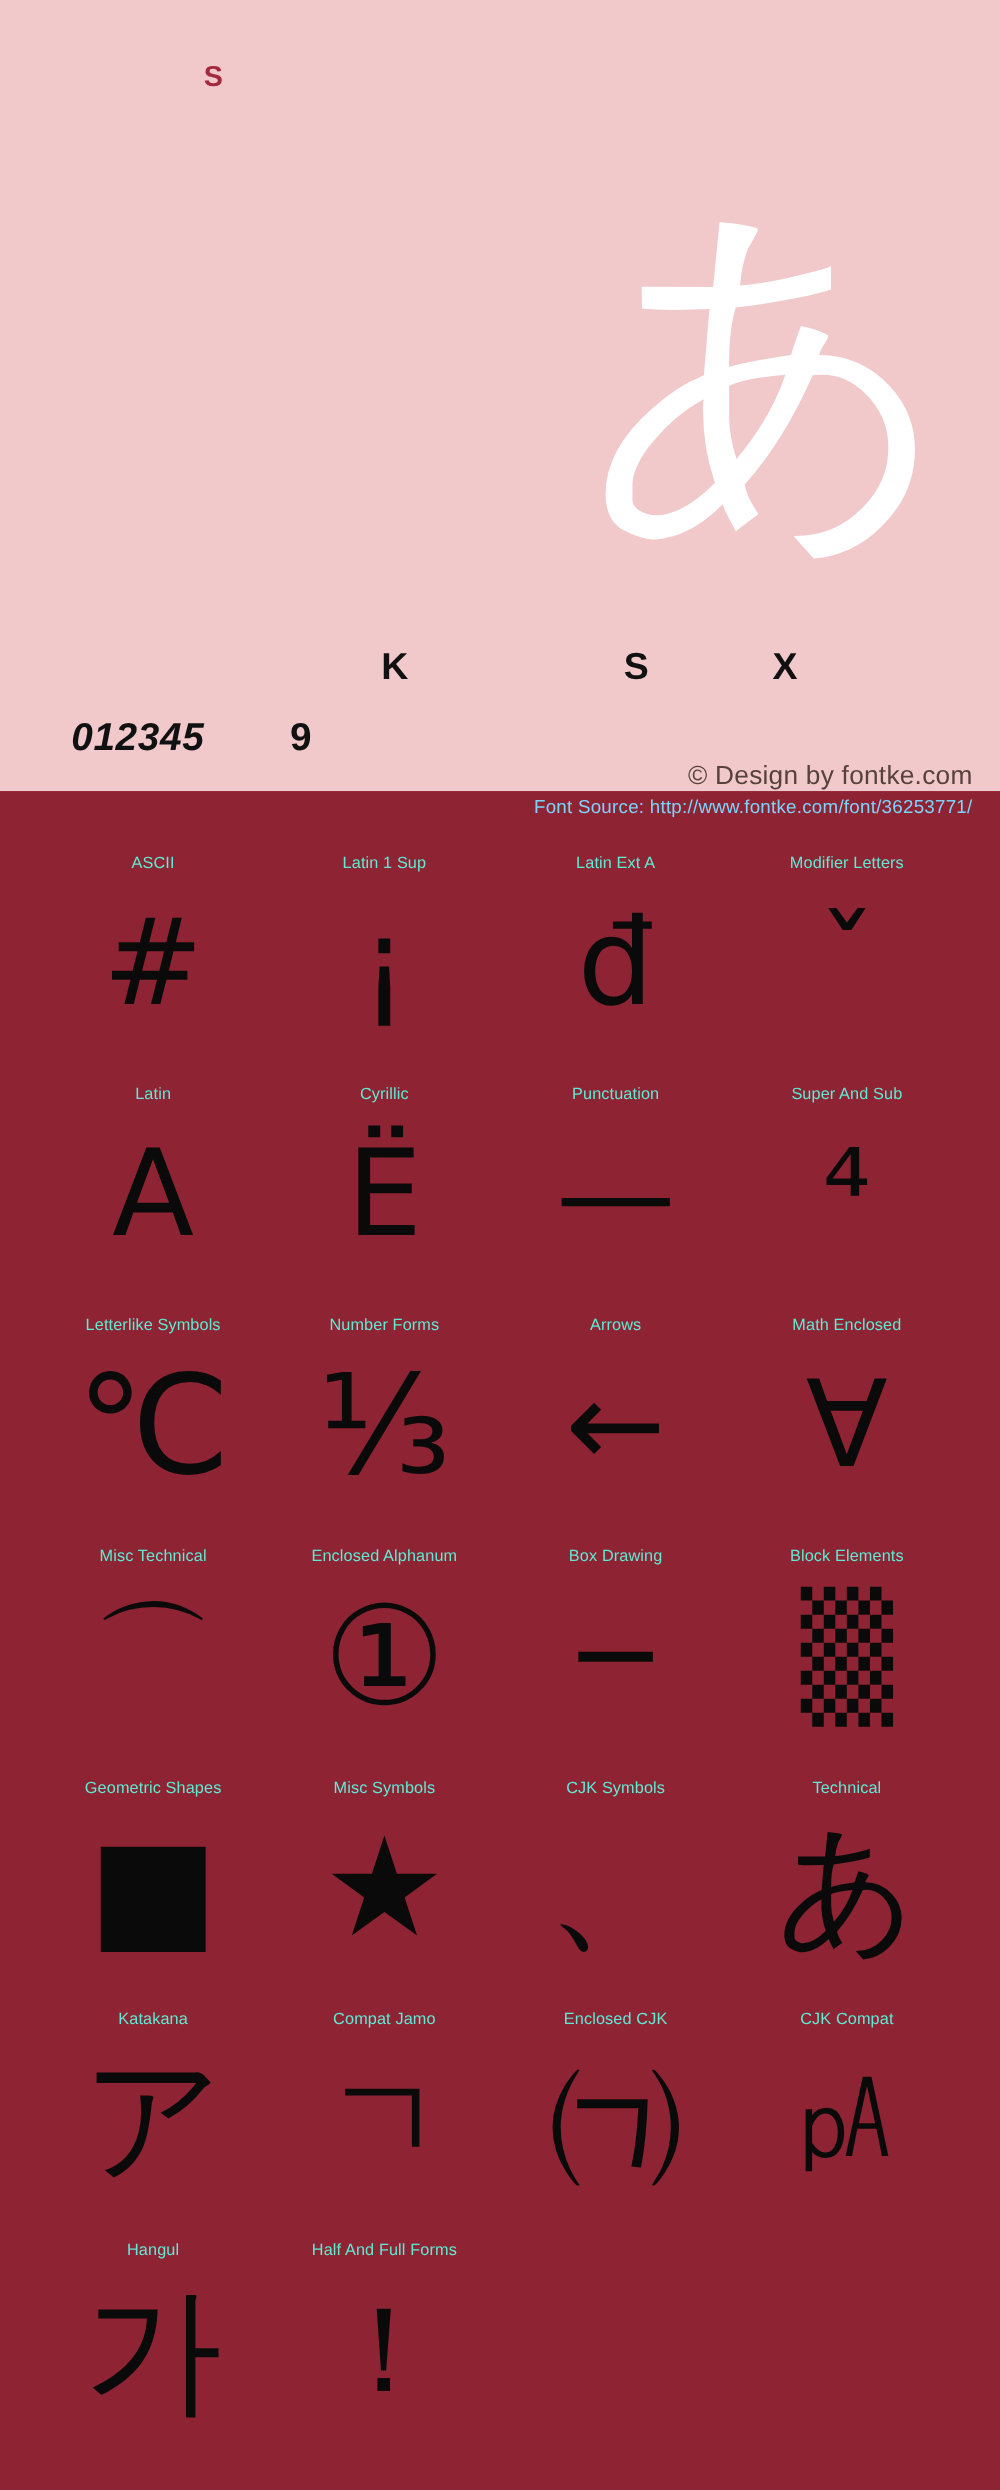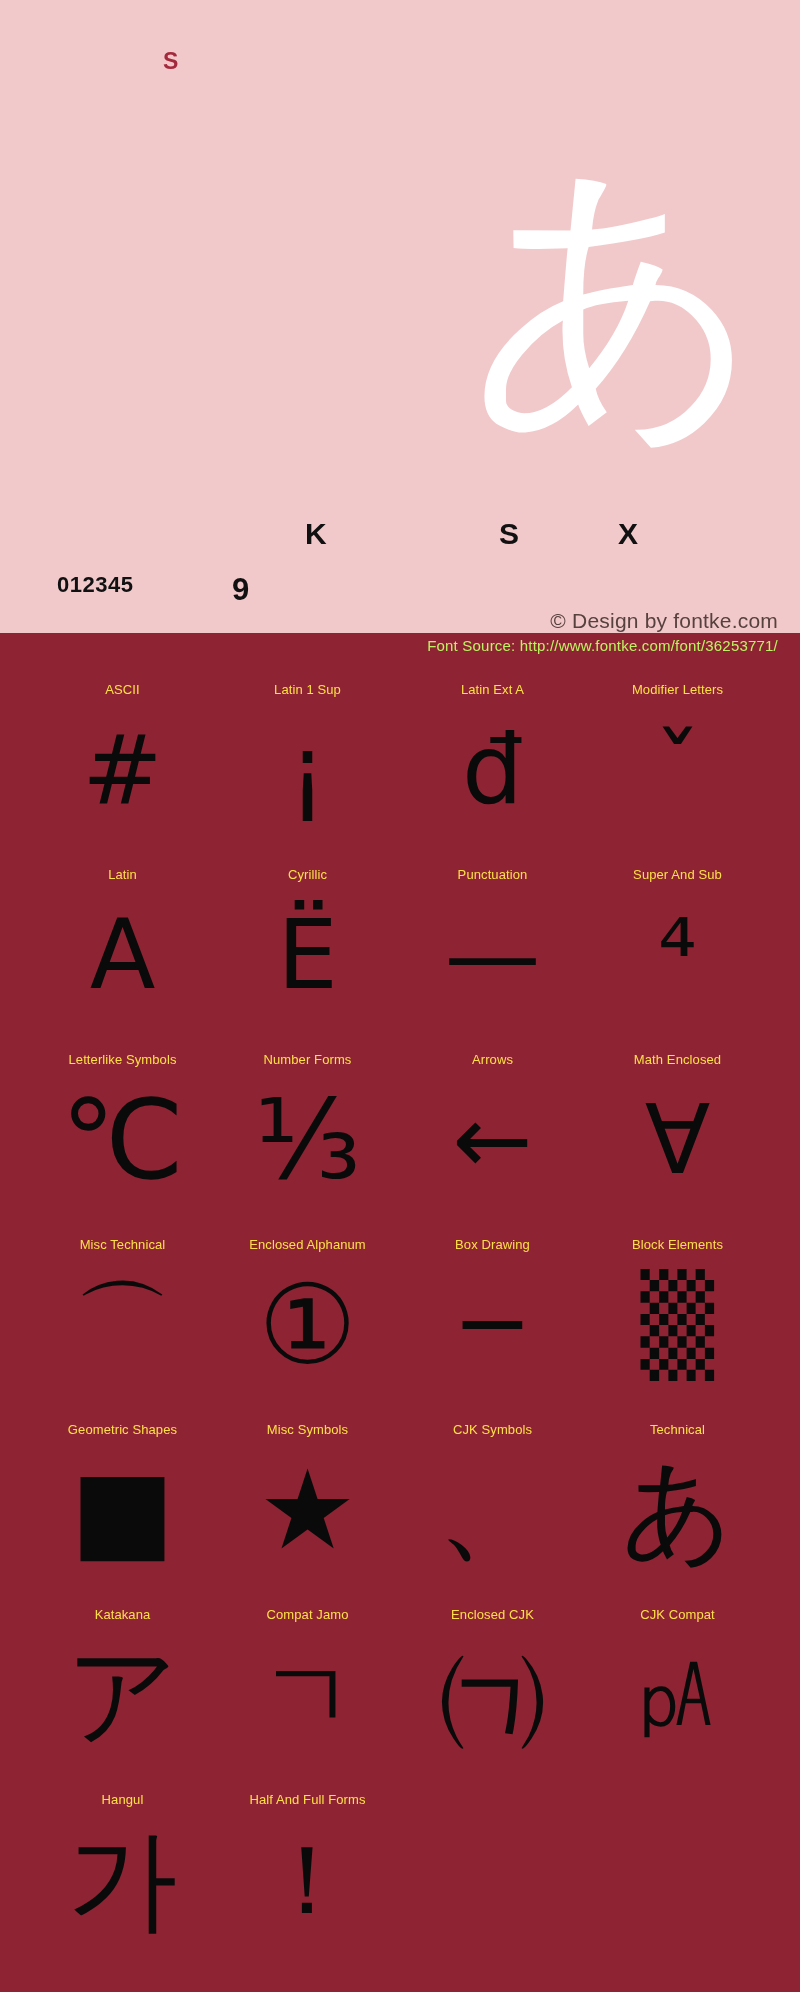--- a/index.html
+++ b/index.html
@@ -59,25 +59,26 @@
     line-height: 1;
   }
   #hero-letter-k { left: 305px; top: 519px; }
   #hero-letter-s { left: 499px; top: 519px; }
   #hero-letter-x { left: 618px; top: 519px; }
 
   #hero-digits {
     position: absolute;
     left: 57px;
     top: 574px;
-    font-size: 22px;
+    font-size: 31px;
     font-weight: 700;
     color: #111111;
     line-height: 1;
     letter-spacing: 0.5px;
+    font-style: italic;
   }
   #hero-digit-tail {
     position: absolute;
     left: 232px;
     top: 574px;
     font-size: 31px;
     font-weight: 700;
     color: #111111;
     line-height: 1;
   }
@@ -100,21 +101,21 @@
     top: 633px;
     width: 800px;
     height: 30px;
     background: #8e2433;
   }
   #source-text {
     position: absolute;
     right: 22px;
     top: 5px;
     font-size: 15px;
-    color: #bef264;
+    color: #7dd3fc;
     line-height: 1;
     letter-spacing: 0.2px;
     white-space: nowrap;
   }
 
   
   #grid {
     position: absolute;
     left: 0;
     top: 663px;
@@ -135,21 +136,21 @@
   .grid-cell.c0 { margin-left: 30px; }
   .grid-cell.spacer { background: transparent; }
 
   .cell-label {
     position: absolute;
     top: 20px;
     left: 0;
     width: 185px;
     text-align: center;
     font-size: 13px;
-    color: #fde047;
+    color: #5eead4;
     line-height: 1;
     letter-spacing: 0.1px;
     white-space: nowrap;
   }
   .cell-glyph {
     position: absolute;
     top: 32px;
     left: 0;
     width: 185px;
     height: 150px;

